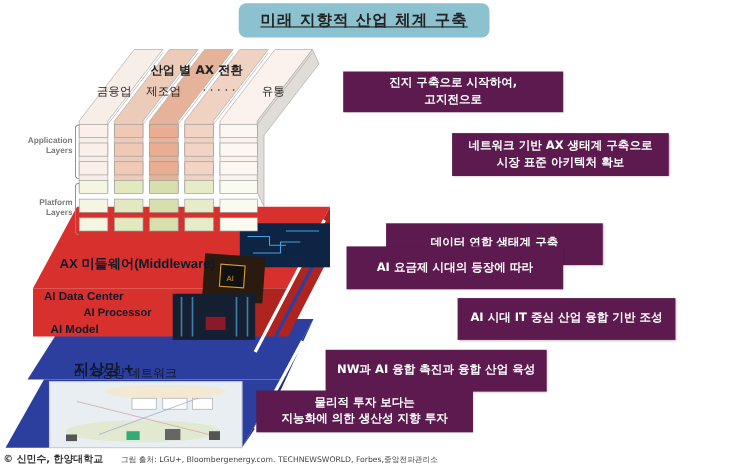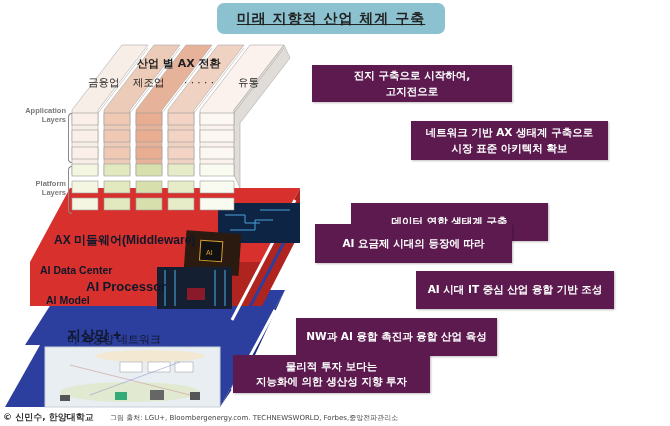--- a/index.html
+++ b/index.html
@@ -124,35 +124,35 @@
       <rect x="200" y="198" width="34" height="12" fill="#fafbf0"></rect>
     </g>
 
     <g stroke="#b0a8a0" stroke-width="0.6" fill="none">
       <path d="M98 113 L148 48 M130 113 L180 48 M162 113 L212 48 M194 113 L244 48 M234 113 L284 48"></path>
       <path d="M98 164 L240 -10" opacity="0"></path>
     </g>
   </svg>
 
   <div class="brace" style="left:68px; top:73px; height:50px;"></div>
-  <div class="side-label" style="left:4px; top:66px; width:62px; white-space:pre;">Application
+  <div class="side-label" style="left:4px; top:83px; width:62px; white-space:pre;">Application
 Layers</div>
   <div class="brace" style="left:68px; top:126px; height:48px;"></div>
   <div class="side-label" style="left:4px; top:139px; width:62px; white-space:pre;">Platform
 Layers</div>
 
   <div class="ax-title" style="left:137px; top:16px;">산업 별 AX 전환</div>
   <div class="col-head" style="left:88px; top:36px;">금융업</div>
   <div class="col-head" style="left:133px; top:36px;">제조업</div>
   <div class="col-head" style="left:184px; top:36px;">· · · · ·</div>
   <div class="col-head" style="left:238px; top:36px;">유통</div>
 
   <div class="layer-text" style="left:54px; top:192px; font-size:12px;">AX 미들웨어(Middleware)</div>
   <div class="layer-text" style="left:40px; top:224px; font-size:10.5px;">AI Data Center</div>
-  <div class="layer-text" style="left:86px; top:239px; font-size:13px;">AI Processor</div>
+  <div class="layer-text" style="left:76px; top:239px; font-size:10px;">AI Processor</div>
   <div class="layer-text" style="left:46px; top:254px; font-size:10.5px;">AI Model</div>
 
   <div class="layer-text" style="left:67px; top:287px; font-size:14px; font-weight:bold;">지상망 +</div>
   <div class="layer-text" style="left:67px; top:292px; font-size:11px; font-weight:normal;">비 지상망 네트워크</div>
 </div>
 
 <div class="callout" style="left:312px; top:65px; width:200px; height:37px;">
   <span>진지 구축으로 시작하여,</span>
   <span>고지전으로</span>
 </div>

